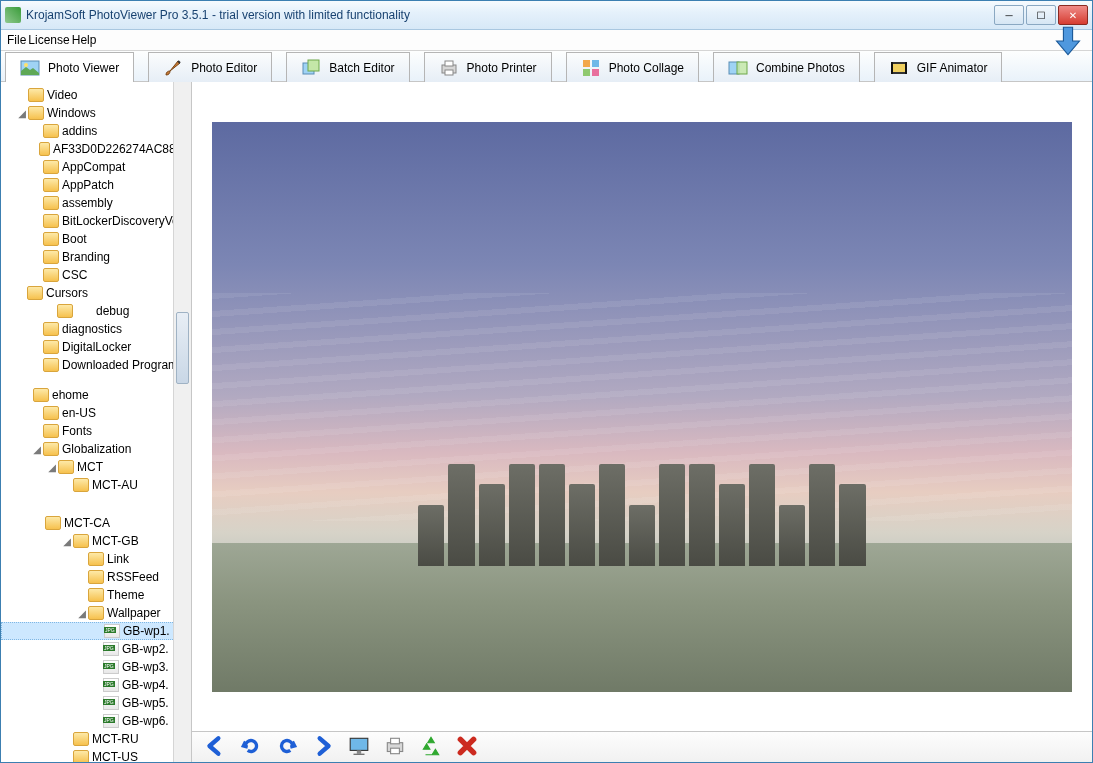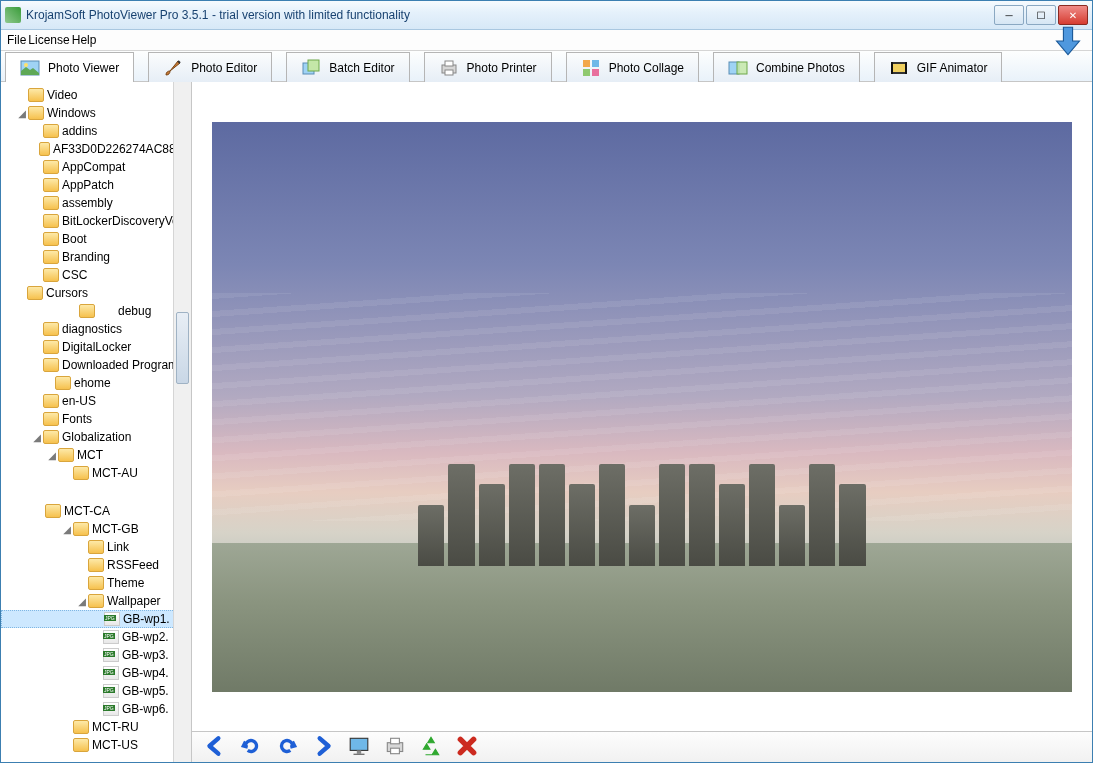--- a/index.html
+++ b/index.html
@@ -201,41 +201,41 @@
           <div class="trow" style="padding-left: 30px;">
             <span class="exp"></span>
             <span class="ficon folder"></span>
             <span>CSC</span>
           </div>
           <div class="trow" style="padding-left: 14px;">
             <span class="exp"></span>
             <span class="ficon folder"></span>
             <span>Cursors</span>
           </div>
-          <div class="trow" style="padding-left: 46px; gap: 20px;">
+          <div class="trow" style="padding-left: 24px; gap: 20px;">
             <span class="exp"></span>
             <span class="ficon folder"></span>
             <span>debug</span>
           </div>
           <div class="trow" style="padding-left: 30px;">
             <span class="exp"></span>
             <span class="ficon folder"></span>
             <span>diagnostics</span>
           </div>
           <div class="trow" style="padding-left: 30px;">
             <span class="exp"></span>
             <span class="ficon folder"></span>
             <span>DigitalLocker</span>
           </div>
           <div class="trow" style="padding-left: 30px;">
             <span class="exp"></span>
             <span class="ficon folder"></span>
             <span>Downloaded Program F</span>
           </div>
-          <div class="trow" style="padding-left: 42px;">
+          <div class="trow" style="padding-left: 20px; margin-top: 12px;">
             <span class="exp"></span>
             <span class="ficon folder"></span>
             <span>ehome</span>
           </div>
           <div class="trow" style="padding-left: 30px;">
             <span class="exp"></span>
             <span class="ficon folder"></span>
             <span>en-US</span>
           </div>
           <div class="trow" style="padding-left: 30px;">

